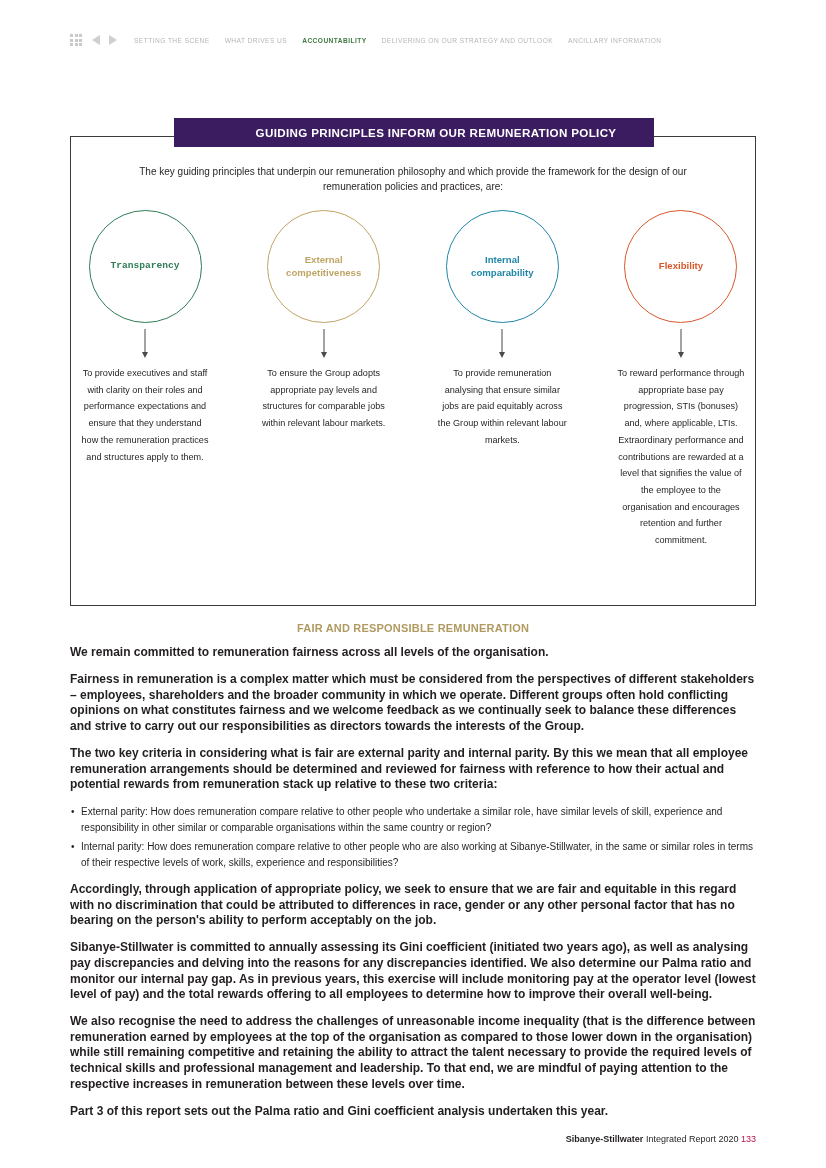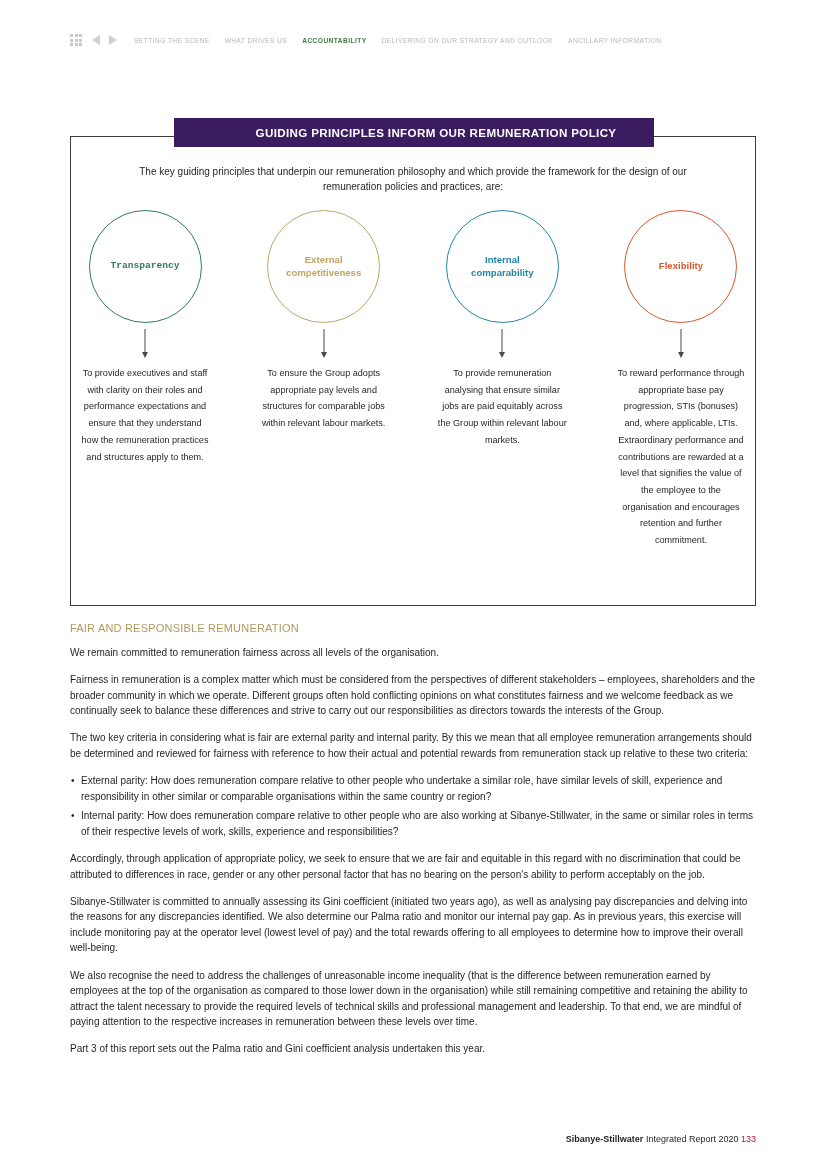--- a/index.html
+++ b/index.html
@@ -178,31 +178,33 @@
 
   
   .content {
     position: absolute;
     left: 70px;
     top: 622px;
     width: 686px;
   }
   .sec-heading {
     font-size: 11px;
-    font-weight: normal;
+    font-weight: bold;
     letter-spacing: 0.2px;
     color: #b09a60;
     margin: 0 0 11px 0;
+    text-align: center;
   }
   .para {
-    font-size: 10px;
+    font-size: 12px;
     line-height: 15.6px;
     margin: 0 0 11.5px 0;
     color: #231f20;
     text-align: left;
+    font-weight: bold;
   }
   ul.bullets {
     margin: 0 0 11.5px 0;
     padding: 0;
     list-style: none;
   }
   ul.bullets li {
     font-size: 10px;
     line-height: 15.6px;
     position: relative;

